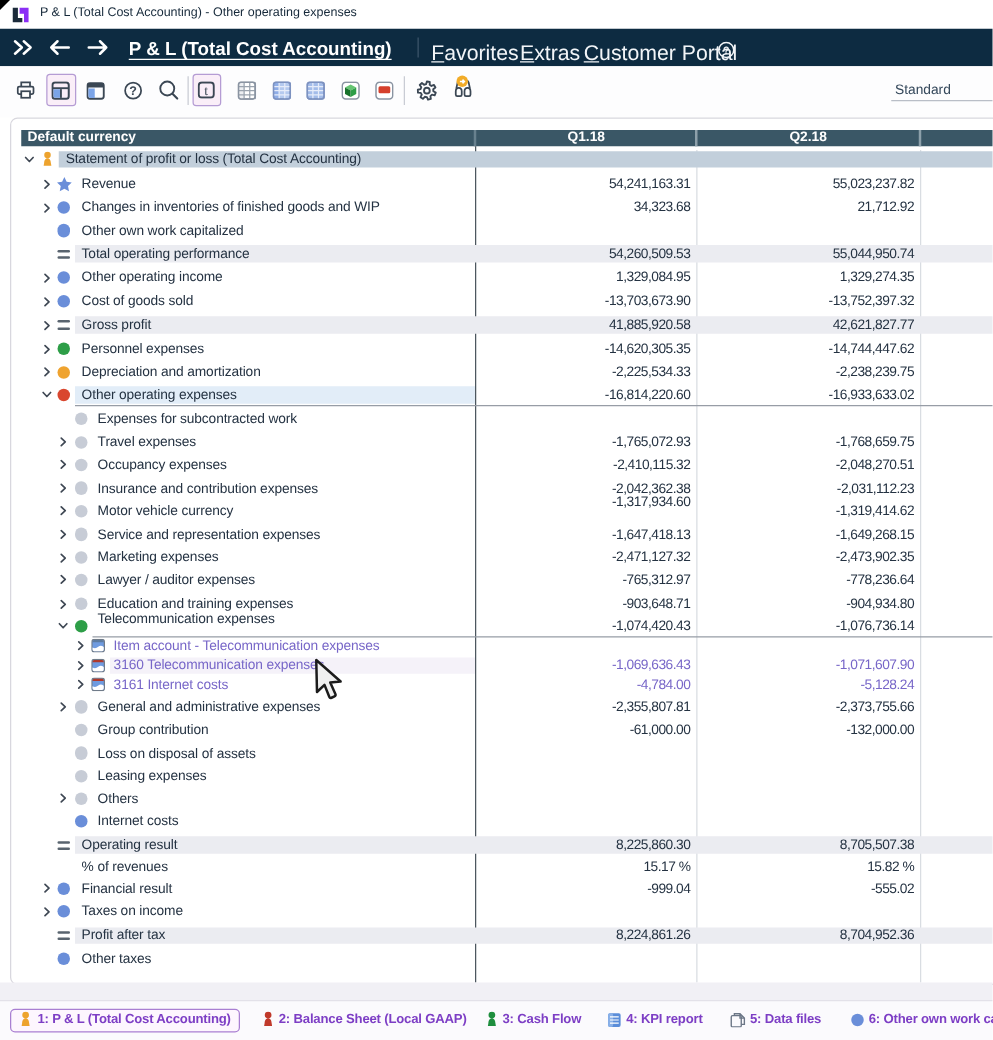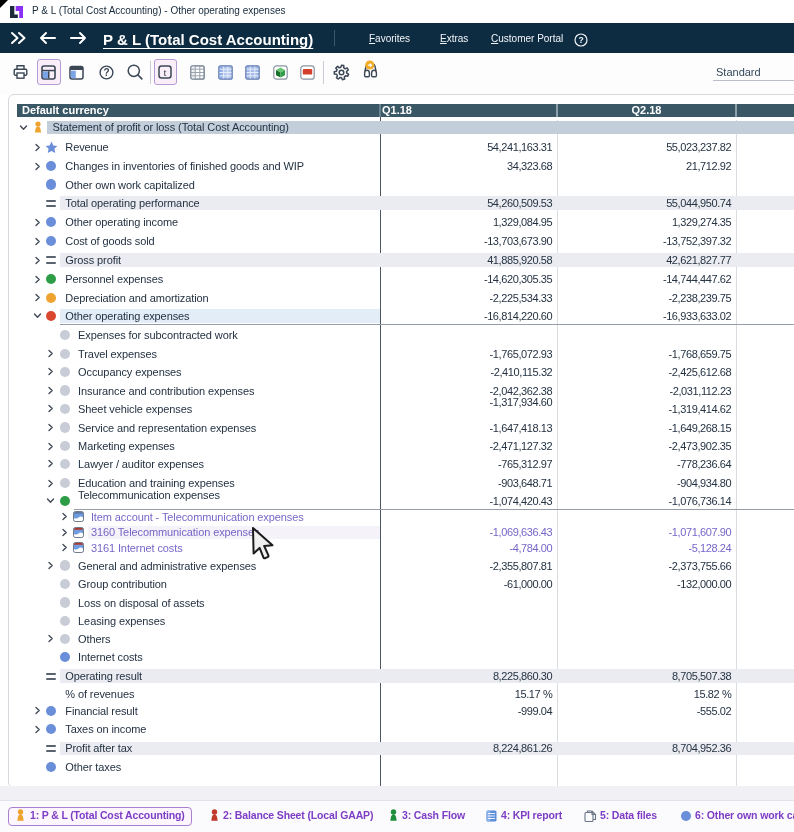--- a/index.html
+++ b/index.html
@@ -1,18 +1,18 @@
 <!DOCTYPE html>
 <html><head><meta charset="utf-8"><style>
 html,body{margin:0;padding:0;width:794px;height:832px;overflow:hidden;background:#fff;font-family:"Liberation Sans",sans-serif;}
 .abs{position:absolute;}
 .lbl{font-size:11px;letter-spacing:-0.1px;line-height:14px;white-space:nowrap;}
 .val{font-size:11px;letter-spacing:-0.4px;line-height:14px;white-space:nowrap;}
 .tabt{font-size:10.5px;font-weight:bold;letter-spacing:-0.15px;line-height:13px;white-space:nowrap;color:#7d3ec5;}
-.menu{font-size:10px;color:#f2f5f8;margin-left:24px;}
+.menu{font-size:17px;color:#f2f5f8;}
 .hdr{font-size:11px;font-weight:bold;color:#fff;line-height:13.5px;}
 </style></head>
 <body>
 
 <div class="abs" style="left:0;top:0;width:794px;height:23px;background:#fff"></div>
 <svg class="abs" style="left:0;top:0" width="8" height="8">
     <path d="M0 0 L8 0 L0 8 Z" fill="#000"></path>
   </svg>
 <svg class="abs" style="left:10px;top:6px" width="13" height="12" viewBox="0 0 24 22">
   <path d="M0 0 L8 0 L8 15.5 L14.5 15.5 L14.5 22 L0 22 Z" fill="#1b2b3a"></path>
@@ -111,21 +111,21 @@
     <circle cx="7.8" cy="5" r="4.6" fill="#f2ac28"></circle>
     <path d="M5.9 5.2 L9.4 5.2 M8 3.7 L9.5 5.2 L8 6.7" stroke="#fff" stroke-width="1.2" fill="none"></path>
   </svg>
 <div class="abs" style="left:716px;top:66px;font-size:11px;color:#33475a">Standard</div>
 <div class="abs" style="left:713px;top:80px;width:81px;height:1px;background:#b9bec7"></div>
 
 <div class="abs" style="left:8px;top:94px;width:790px;height:692px;border:1px solid #d8d7de;border-radius:6px;background:#fff"></div>
 
 <div class="abs" style="left:17px;top:103.6px;width:777px;height:13px;background:#3a5766"></div>
 <div class="abs hdr" style="left:22px;top:103.6px">Default currency</div>
-<div class="abs hdr" style="left:382px;top:103.6px;width:174px;">Q1.18</div>
+<div class="abs hdr" style="left:382px;top:103.6px;width:174px;text-align:center">Q1.18</div>
 <div class="abs hdr" style="left:558.5px;top:103.6px;width:176px;text-align:center">Q2.18</div>
 <div class="abs" style="left:379.4px;top:103.6px;width:1.2px;height:13px;background:#68818e"></div>
 <div class="abs" style="left:556.4px;top:103.6px;width:1.2px;height:13px;background:#8da0aa"></div>
 <div class="abs" style="left:735.4px;top:103.6px;width:1.2px;height:13px;background:#8da0aa"></div>
 
 <div class="abs" style="left:379.5px;top:116.6px;width:1.4px;height:669px;background:#4d575f"></div>
 <div class="abs" style="left:557px;top:120px;width:1px;height:665.5px;background:#d9dde2"></div>
 <div class="abs" style="left:735.5px;top:120px;width:1px;height:665.5px;background:#d9dde2"></div>
 
 <div class="abs" style="left:46.5px;top:120.7px;width:747.5px;height:13.5px;background:#c2cfdb"></div>
@@ -215,33 +215,33 @@
 <div class="abs" style="left:59.5px;top:348.6px;width:10.4px;height:10.4px;border-radius:50%;background:#c7ccd6"></div>
 <div class="abs lbl" style="left:78.1px;top:346.8px;color:#243242">Travel expenses</div>
 <div class="abs val" style="right:241.7px;top:346.8px;color:#243242">-1,765,072.93</div>
 <div class="abs val" style="right:62.7px;top:346.8px;color:#243242">-1,768,659.75</div>
 <svg class="abs" style="left:46.2px;top:367.4px" width="9" height="9">
     <path d="M3 1.5 L6.2 4.5 L3 7.5" fill="none" stroke="#3f4854" stroke-width="1.35" stroke-linecap="round" stroke-linejoin="round"></path>
   </svg>
 <div class="abs" style="left:59.5px;top:366.7px;width:10.4px;height:10.4px;border-radius:50%;background:#c7ccd6"></div>
 <div class="abs lbl" style="left:78.1px;top:364.9px;color:#243242">Occupancy expenses</div>
 <div class="abs val" style="right:241.7px;top:364.9px;color:#243242">-2,410,115.32</div>
-<div class="abs val" style="right:62.7px;top:364.9px;color:#243242">-2,425,612.68</div>
+<div class="abs val" style="right:62.7px;top:364.9px;color:#243242">-2,048,270.51</div>
 <svg class="abs" style="left:46.2px;top:386.1px" width="9" height="9">
     <path d="M3 1.5 L6.2 4.5 L3 7.5" fill="none" stroke="#3f4854" stroke-width="1.35" stroke-linecap="round" stroke-linejoin="round"></path>
   </svg>
 <div class="abs" style="left:59.5px;top:385.4px;width:10.4px;height:10.4px;border-radius:50%;background:#c7ccd6"></div>
 <div class="abs lbl" style="left:78.1px;top:383.6px;color:#243242">Insurance and contribution expenses</div>
 <div class="abs val" style="right:241.7px;top:383.6px;color:#243242">-2,042,362.38</div>
 <div class="abs val" style="right:62.7px;top:383.6px;color:#243242">-2,031,112.23</div>
 <svg class="abs" style="left:46.2px;top:404.2px" width="9" height="9">
     <path d="M3 1.5 L6.2 4.5 L3 7.5" fill="none" stroke="#3f4854" stroke-width="1.35" stroke-linecap="round" stroke-linejoin="round"></path>
   </svg>
 <div class="abs" style="left:59.5px;top:403.5px;width:10.4px;height:10.4px;border-radius:50%;background:#c7ccd6"></div>
-<div class="abs lbl" style="left:78.1px;top:401.7px;color:#243242">Sheet vehicle expenses</div>
+<div class="abs lbl" style="left:78.1px;top:401.7px;color:#243242">Motor vehicle currency</div>
 <div class="abs val" style="right:241.7px;top:395px;color:#243242">-1,317,934.60</div>
 <div class="abs val" style="right:62.7px;top:401.7px;color:#243242">-1,319,414.62</div>
 <svg class="abs" style="left:46.2px;top:423.1px" width="9" height="9">
     <path d="M3 1.5 L6.2 4.5 L3 7.5" fill="none" stroke="#3f4854" stroke-width="1.35" stroke-linecap="round" stroke-linejoin="round"></path>
   </svg>
 <div class="abs" style="left:59.5px;top:422.4px;width:10.4px;height:10.4px;border-radius:50%;background:#c7ccd6"></div>
 <div class="abs lbl" style="left:78.1px;top:420.6px;color:#243242">Service and representation expenses</div>
 <div class="abs val" style="right:241.7px;top:420.6px;color:#243242">-1,647,418.13</div>
 <div class="abs val" style="right:62.7px;top:420.6px;color:#243242">-1,649,268.15</div>
 <svg class="abs" style="left:46.2px;top:441.5px" width="9" height="9">

